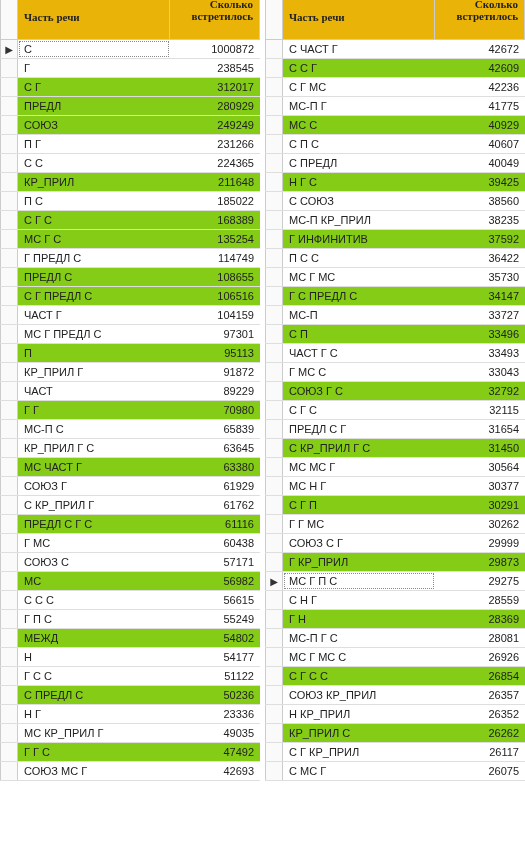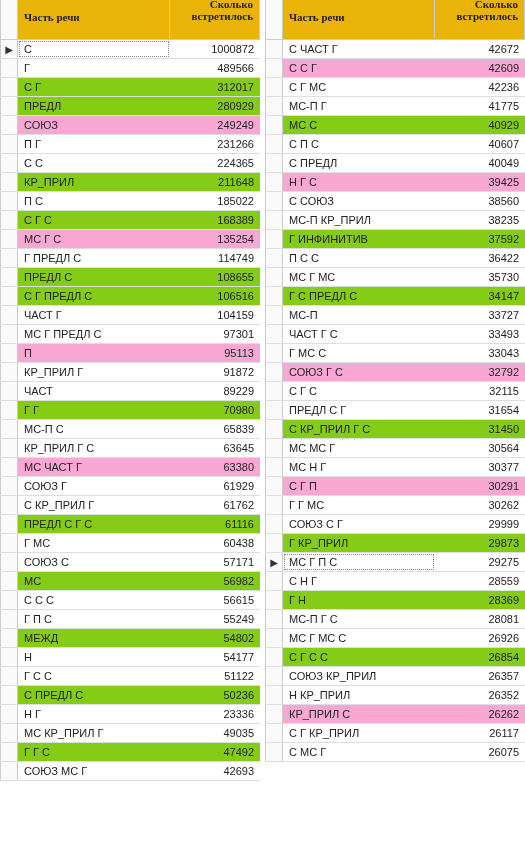--- a/index.html
+++ b/index.html
@@ -82,21 +82,21 @@
   }
   .row .c2 {
     flex: 0 0 90px;
     padding: 2px 6px;
     text-align: right;
     display:flex;
     align-items:center;
     justify-content:flex-end;
   }
   .row.hl-grey .c1, .row.hl-grey .c2 { background: #84cc16; }
-  .row.hl-blue .c1, .row.hl-blue .c2 { background: #f9a8d4; }
+  .row.hl-blue .c1, .row.hl-blue .c2 { background: #84cc16; }
   .row.cursor .c1 { outline: 1px dotted #888; outline-offset: -2px; }
 </style>
 </head>
 <body>
 
 <div class="columns">
   <div class="panel">
     <div class="header-row">
       <div class="gutter"></div>
       <div class="header-cell hcol1">
@@ -111,21 +111,21 @@
         <div class="row cursor">
           <div class="g">
             <span class="marker">▶</span>
           </div>
           <div class="c1">С</div>
           <div class="c2">1000872</div>
         </div>
         <div class="row">
           <div class="g"></div>
           <div class="c1">Г</div>
-          <div class="c2">489566</div>
+          <div class="c2">238545</div>
         </div>
         <div class="row hl-grey">
           <div class="g"></div>
           <div class="c1">С Г</div>
           <div class="c2">312017</div>
         </div>
         <div class="row hl-grey">
           <div class="g"></div>
           <div class="c1">ПРЕДЛ</div>
           <div class="c2">280929</div>
@@ -388,20 +388,25 @@
         <div class="row hl-grey">
           <div class="g"></div>
           <div class="c1">Г С ПРЕДЛ С</div>
           <div class="c2">34147</div>
         </div>
         <div class="row">
           <div class="g"></div>
           <div class="c1">МС-П</div>
           <div class="c2">33727</div>
         </div>
+        <div class="row hl-blue">
+          <div class="g"></div>
+          <div class="c1">С П</div>
+          <div class="c2">33496</div>
+        </div>
         <div class="row">
           <div class="g"></div>
           <div class="c1">ЧАСТ Г С</div>
           <div class="c2">33493</div>
         </div>
         <div class="row">
           <div class="g"></div>
           <div class="c1">Г МС С</div>
           <div class="c2">33043</div>
         </div>

